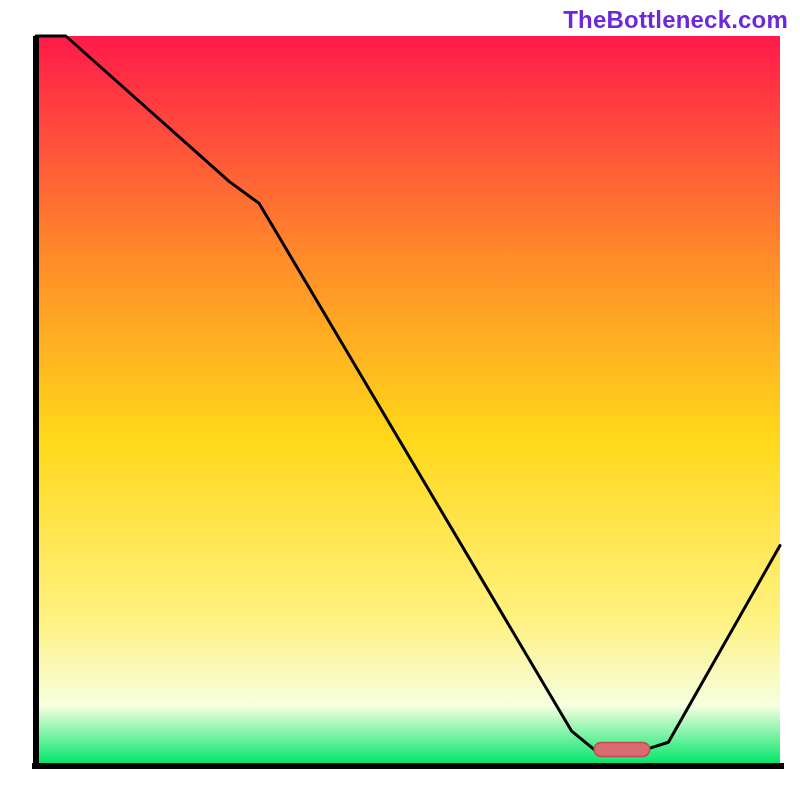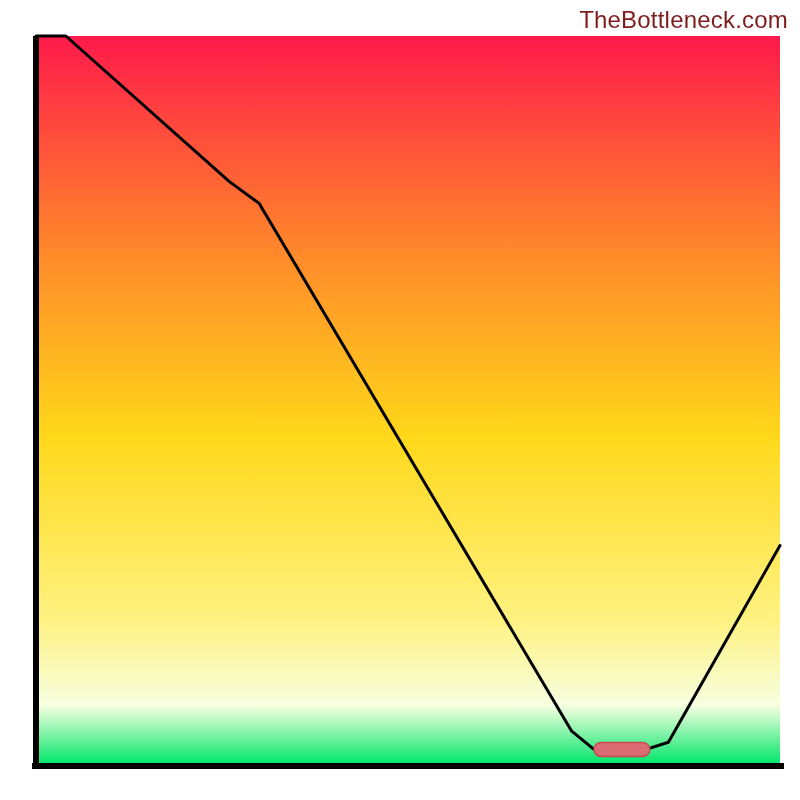--- a/index.html
+++ b/index.html
@@ -13,22 +13,22 @@
   .chart-container {
     position: relative;
     width: 800px;
     height: 800px;
   }
   .watermark {
     position: absolute;
     top: 6px;
     right: 12px;
     font-size: 24px;
-    font-weight: normal;
-    color: #7f1d1d;
+    font-weight: bold;
+    color: #6d28d9;
     letter-spacing: 0.2px;
     z-index: 10;
   }
   svg {
     position: absolute;
     top: 0;
     left: 0;
   }
 </style>
 </head>

